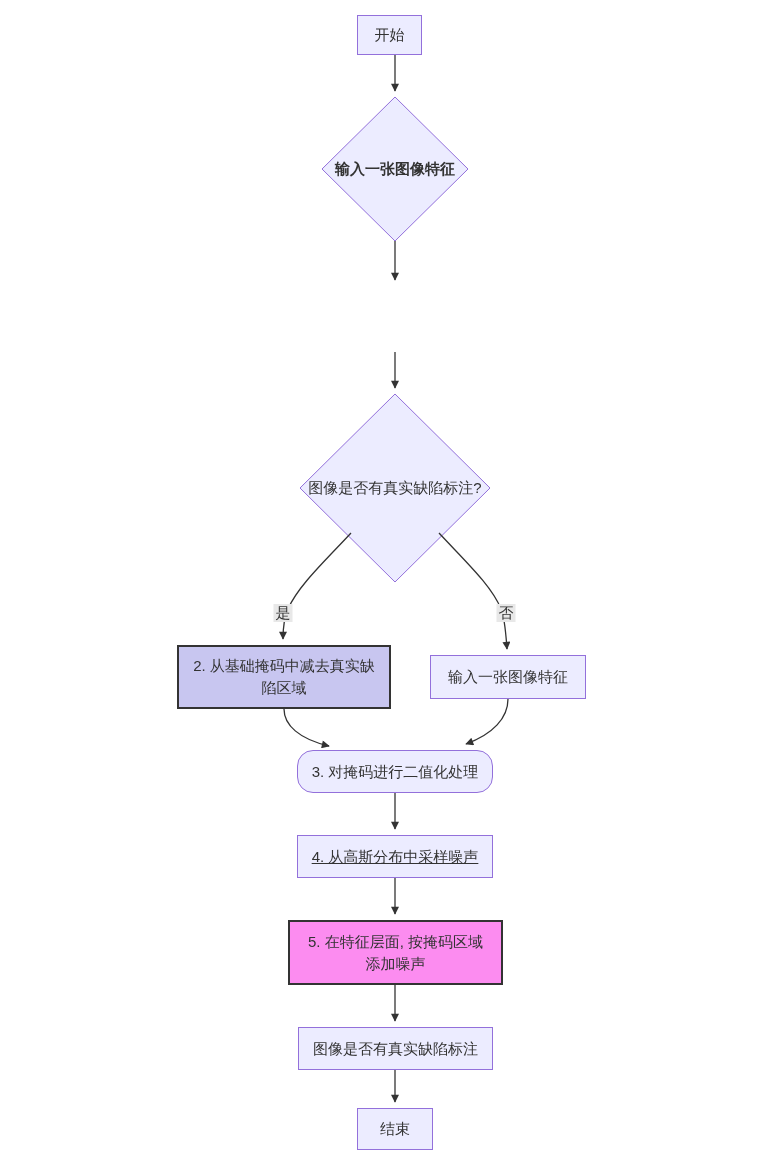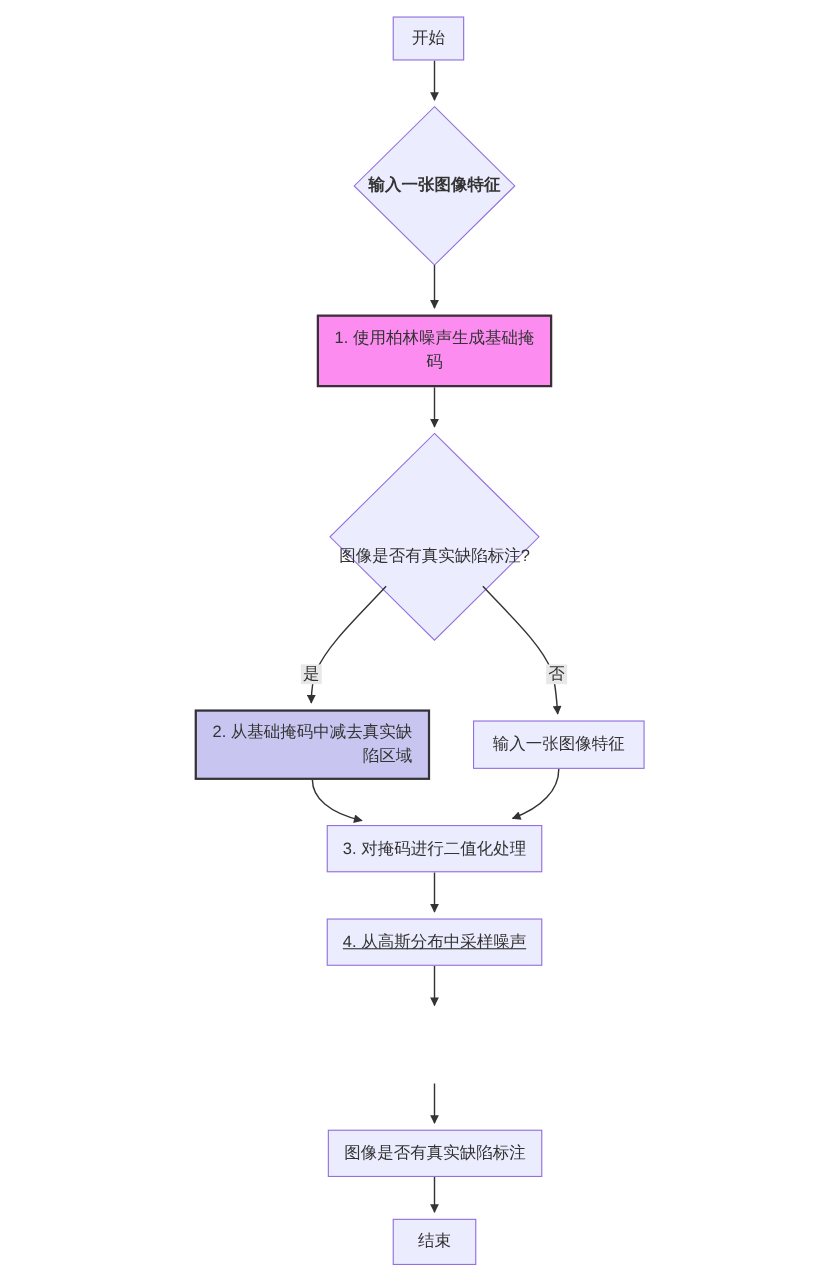--- a/index.html
+++ b/index.html
@@ -28,21 +28,21 @@
     position:absolute;
     box-sizing:border-box;
     display:flex;align-items:center;justify-content:center;
     text-align:center;
     background:var(--node-fill);
     border:1px solid var(--node-stroke);
     font-size:15px;line-height:22px;
     color:var(--text-color);
   }
   .node.pink{background:var(--pink-fill);border:2px solid var(--pink-stroke);}
-  .node.violet{background:var(--violet-fill);border:2px solid var(--violet-stroke);text-align:right;}
+  .node.violet{background:var(--violet-fill);border:2px solid var(--violet-stroke);}
   .diamond-label{
     position:absolute;
     display:flex;align-items:center;justify-content:center;
     text-align:center;
     font-size:15px;line-height:22px;
     color:var(--text-color);
     pointer-events:none;
   }
   .node-label{white-space:pre-line;padding:0 6px;}
   .edge-label{
@@ -79,51 +79,51 @@
     <path class="edge" d="M395,793 L395,829" marker-end="url(#arrow)"></path>
     <path class="edge" d="M395,878 L395,914" marker-end="url(#arrow)"></path>
     <path class="edge" d="M395,985 L395,1021" marker-end="url(#arrow)"></path>
     <path class="edge" d="M395,1070 L395,1102" marker-end="url(#arrow)"></path>
   </svg>
 
   <div class="node" style="left:357px;top:15px;width:65px;height:40px;">
     <span class="node-label">开始</span>
   </div>
 
-  <div class="node pink" style="left:288px;top:286px;width:214px;height:66px;">
-    <span class="node-label">1. 使用柏林噪声生成基础掩
-码</span>
-  </div>
 
   <div class="node violet" style="left:177px;top:645px;width:214px;height:64px;">
     <span class="node-label">2. 从基础掩码中减去真实缺
 陷区域</span>
   </div>
 
   <div class="node" style="left:430px;top:655px;width:156px;height:44px;">
     <span class="node-label">输入一张图像特征</span>
   </div>
 
-  <div class="node" style="left:297px;top:750px;width:196px;height:43px;">
+  <div class="node" style="left:297px;top:750px;width:196px;height:43px;border-radius:16px;">
     <span class="node-label">3. 对掩码进行二值化处理</span>
   </div>
 
   <div class="node" style="left:297px;top:835px;width:196px;height:43px;text-decoration:underline;">
     <span class="node-label">4. 从高斯分布中采样噪声</span>
   </div>
 
+  <div class="node pink" style="left:288px;top:920px;width:215px;height:65px;">
+    <span class="node-label">5. 在特征层面, 按掩码区域
+添加噪声</span>
+  </div>
 
   <div class="node" style="left:298px;top:1027px;width:195px;height:43px;">
     <span class="node-label">图像是否有真实缺陷标注</span>
   </div>
 
   <div class="node" style="left:357px;top:1108px;width:76px;height:42px;justify-content:center;">
     <span class="node-label">结束</span>
   </div>
 
   <div class="diamond-label" style="left:322px;top:97px;width:146px;height:144px;font-weight:bold;">输入一张图像特征</div>
 
-  <div class="diamond-label" style="left:300px;top:412px;width:190px;height:188px;text-align:center;">图像是否有真实缺陷标注?</div>
+  <div class="diamond-label" style="left:300px;top:394px;width:190px;height:188px;text-align:center;">图像是否有真实缺陷标注?</div>
 
   <span class="edge-label" style="left:283px;top:613px;">是</span>
   <span class="edge-label" style="left:506px;top:613px;">否</span>
 
 </div>
 
 </body></html>

